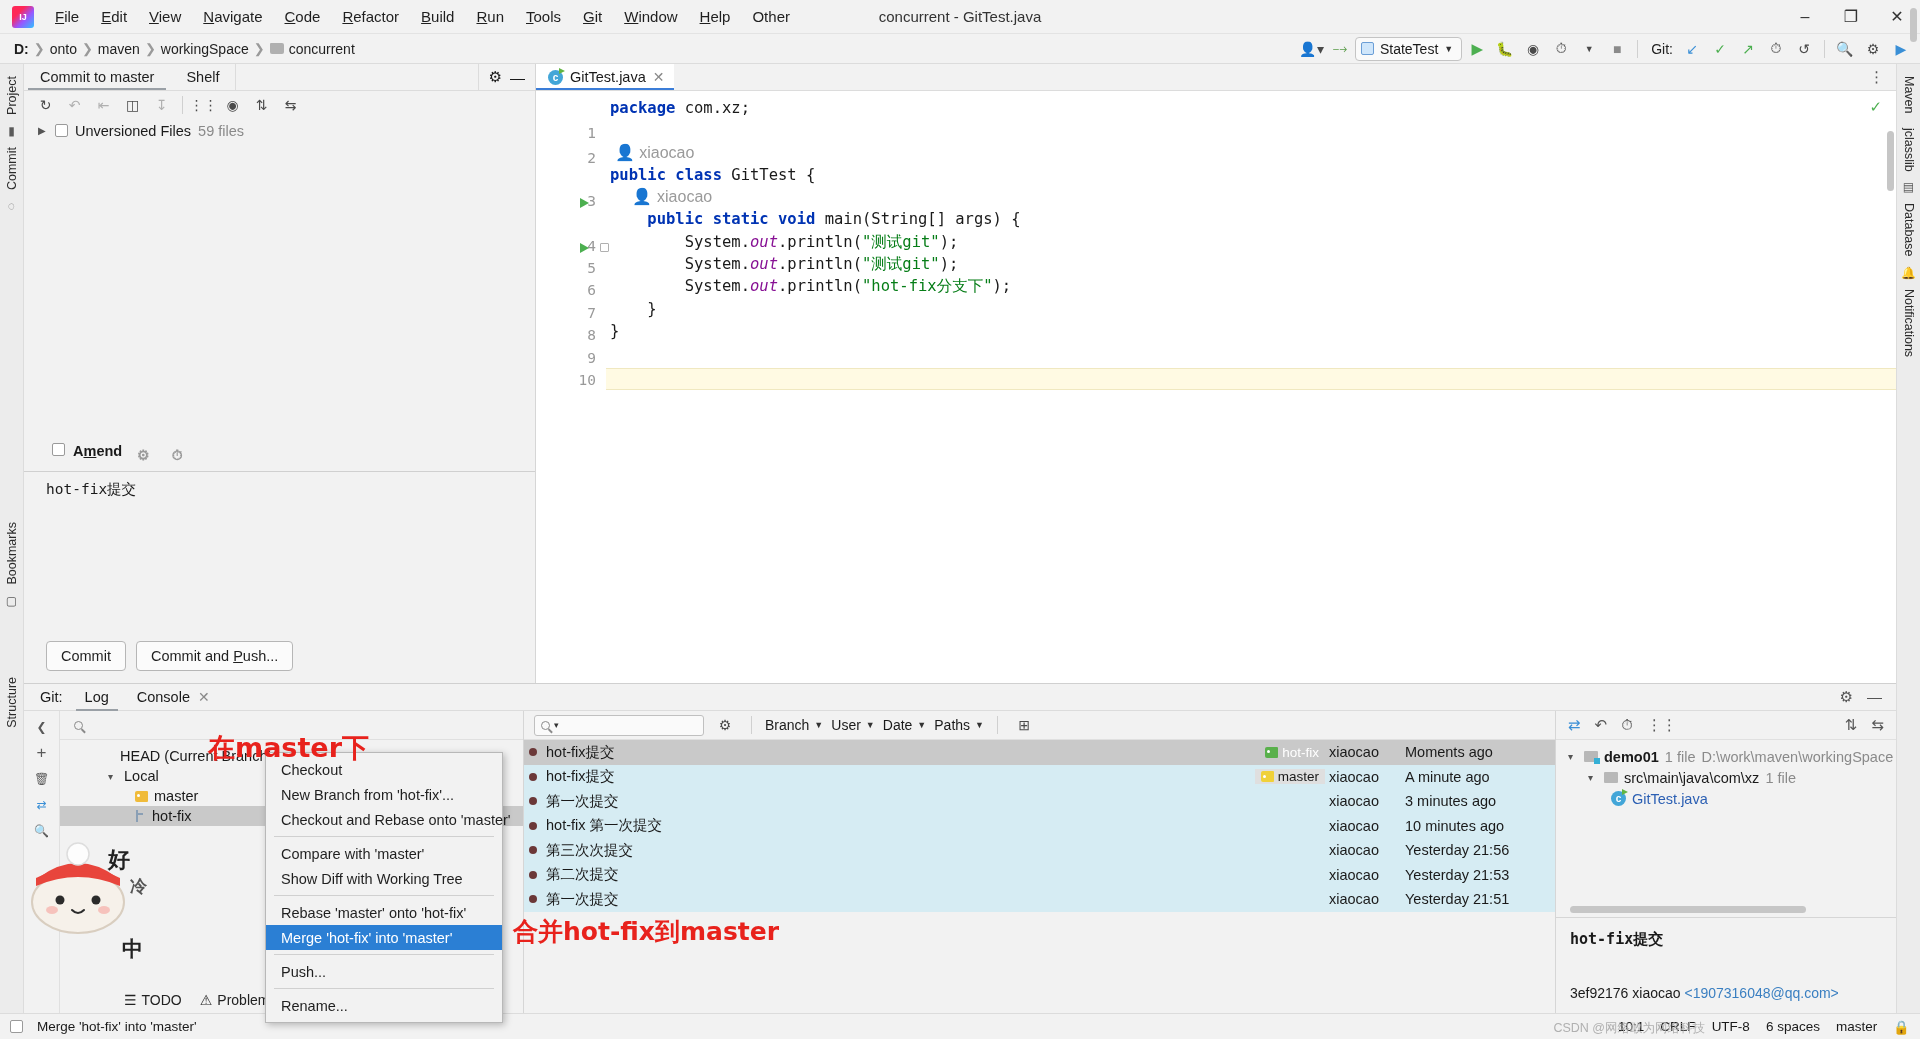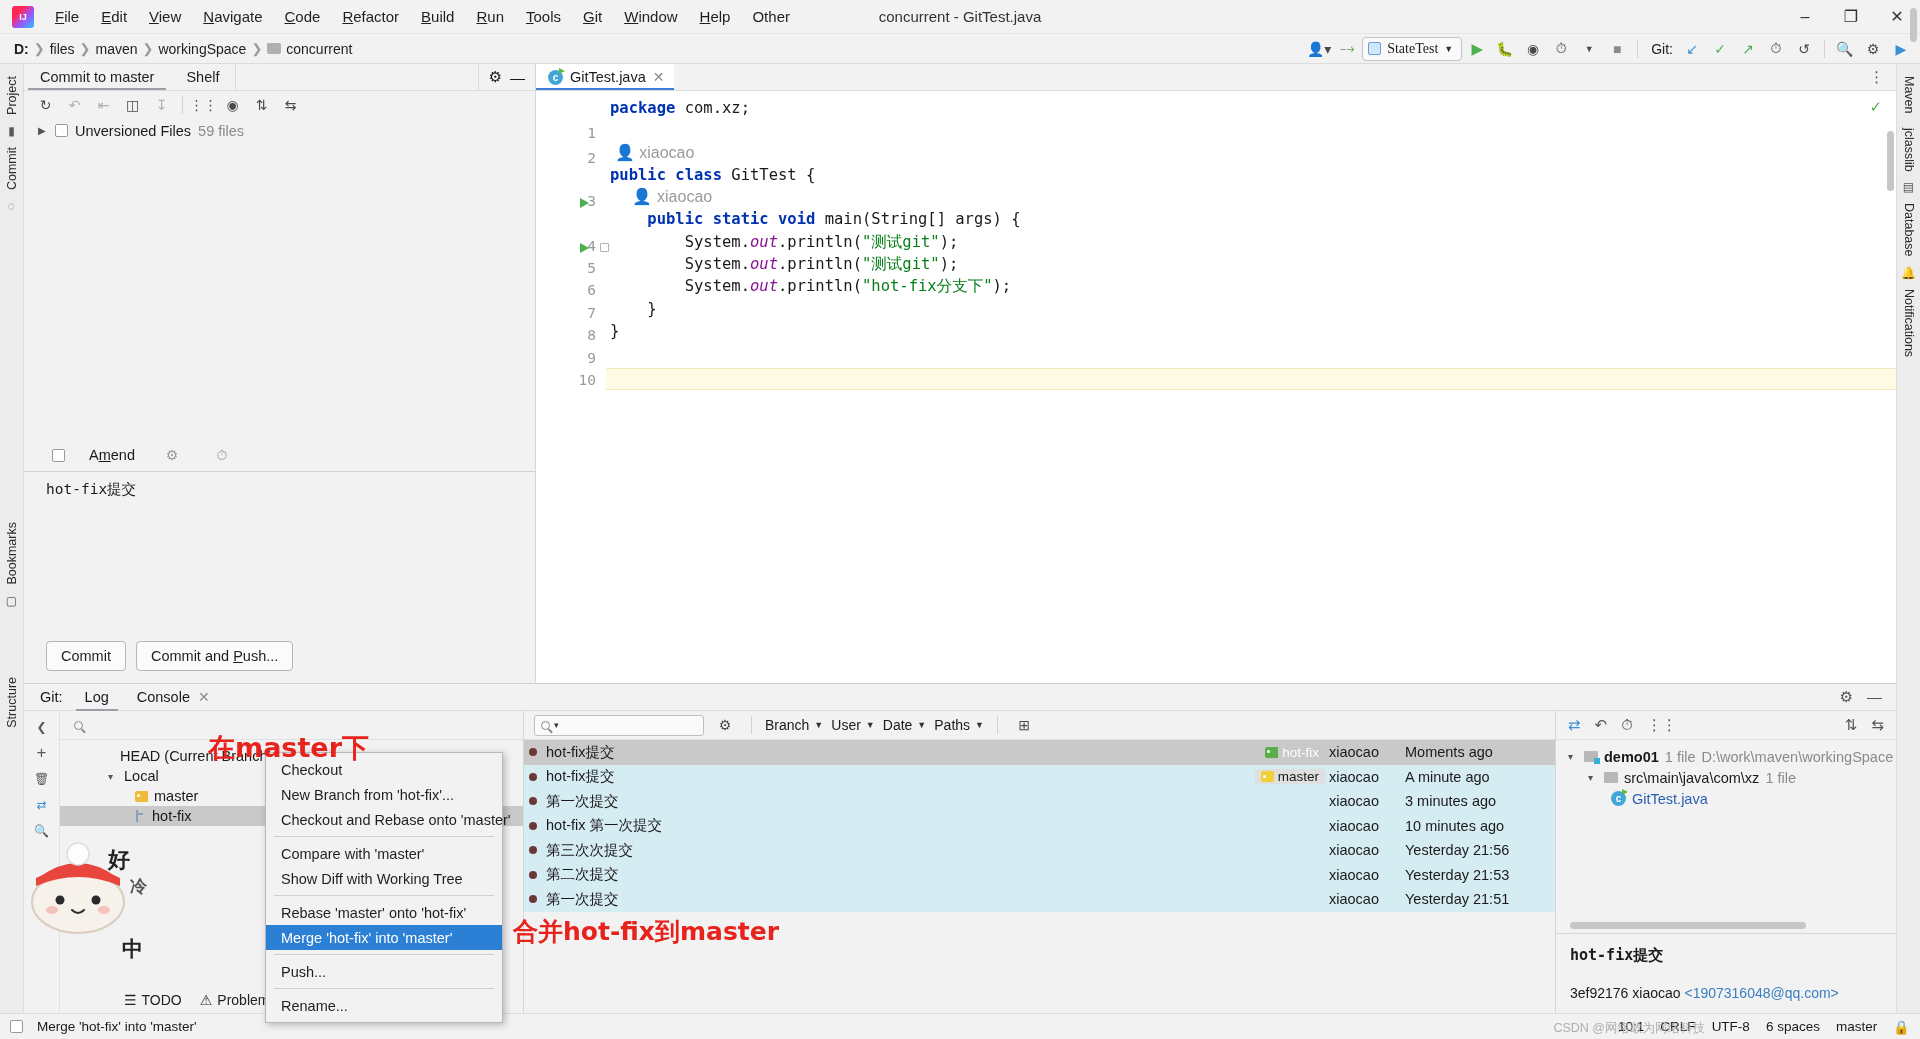--- a/index.html
+++ b/index.html
@@ -42,21 +42,21 @@
   }
   .crumb { font-size:14px; color:#1f1f1f; padding:0 4px; display:flex; align-items:center; gap:5px;}
   .crumb.bold{font-weight:bold;}
   .crumb-sep { color:#9a9a9a; font-size:13px; padding:0 1px;}
   .folder-ico{ width:14px;height:11px;background:#b0b0b0;border-radius:1px 2px 2px 2px;display:inline-block;}
   .nav-right { margin-left:auto; display:flex; align-items:center; gap:2px; padding-right:6px;}
   .tbtn { width:26px;height:24px;display:flex;align-items:center;justify-content:center;
     font-size:14px;color:#4a4a4a;border-radius:3px;}
   .runcfg {
     display:flex;align-items:center;gap:6px;border:1px solid #c4c4c4;border-radius:4px;
-    height:24px;padding:0 8px 0 5px;background:#fafafa;font-size:14px;font-family:Liberation Serif, serif;
+    height:24px;padding:0 8px 0 5px;background:#fafafa;font-size:14px;
   }
   .runcfg .sq{width:13px;height:13px;border:1.5px solid #6b9ed6;background:#cfe6fb;border-radius:2px;}
   .caret{font-size:9px;color:#333;}
   .vsep{width:1px;height:18px;background:#d0d0d0;margin:0 5px;}
   .gitlabel{font-size:14px;color:#222;margin:0 4px 0 6px;}
 
   
   .body-row { flex:1; display:flex; min-height:0; }
 
   
@@ -84,21 +84,21 @@
   .cp-tabicons{display:flex;align-items:center;gap:8px;padding:0 10px;border-left:1px solid #dcdcdc;}
   .cp-toolbar{height:28px;display:flex;align-items:center;gap:2px;padding:0 8px;}
   .cp-toolbar .tbtn{width:27px;height:24px;}
   .changes-hdr{background:#c9c9c9;height:22px;display:flex;align-items:center;
     padding-left:30px;font-weight:bold;font-size:14.5px;}
   .chg-row{height:23px;display:flex;align-items:center;gap:7px;padding-left:14px;font-size:14.5px;}
   .arrowr{font-size:10px;color:#555;width:10px;}
   .cb{width:13px;height:13px;border:1px solid #9a9a9a;background:#fff;border-radius:2px;flex:none;}
   .muted{color:#8a8a8a;}
   .cp-grow{flex:1;}
-  .amend-row{display:flex;align-items:center;gap:24px;padding:6px 14px 4px 28px;}
+  .amend-row{display:flex;align-items:flex-start;gap:8px;padding:6px 14px 4px 28px;font-weight:bold;}
   .amend-lbl{font-size:14.5px;}
   .amend-lbl u{text-decoration:underline;}
   .msgbox{border-top:1px solid #d0d0d0;min-height:160px;padding:8px 14px 8px 22px;
     font-family:"DejaVu Sans Mono",monospace;font-size:14.5px;}
   .cp-buttons{display:flex;gap:10px;padding:10px 14px 12px 22px;}
   .btn{border:1px solid #b6b6b6;background:#fbfbfb;border-radius:4px;padding:6px 14px;
     font-size:14.5px;color:#1f1f1f;}
   .btn u{text-decoration:underline;}
 
   
@@ -198,21 +198,21 @@
   .dt-row{height:21px;display:flex;align-items:center;gap:6px;font-size:14.5px;white-space:nowrap;}
   .dt-row.l0{padding-left:12px;}
   .dt-row.l1{padding-left:32px;}
   .dt-row.l2{padding-left:55px;}
   .chev{font-size:10px;color:#555;width:10px;}
   .fico{width:14px;height:11px;background:#b8b8b8;border-radius:1px;flex:none;position:relative;}
   .fico.mod:after{content:"";position:absolute;right:-2px;bottom:-2px;width:6px;height:6px;background:#35b0d6;}
   .hsb{position:absolute;left:14px;right:90px;bottom:4px;height:7px;background:#c6c6c6;border-radius:4px;}
   .det-msg{border-top:1px solid #d6d6d6;padding:12px 14px;}
   .det-msg .subj{font-family:"DejaVu Sans Mono",monospace;font-size:15px;font-weight:bold;}
-  .det-msg .meta{margin-top:20px;font-size:14px;}
+  .det-msg .meta{margin-top:36px;font-size:14px;}
   .det-msg .mail{color:#3a7fc1;}
   .det-sb{position:absolute;right:3px;top:8px;width:7px;height:34px;background:#c6c6c6;border-radius:4px;}
 
   
   .statusbar{height:26px;background:#f2f2f2;border-top:1px solid #dcdcdc;display:flex;
     align-items:center;font-size:13.5px;padding:0 10px;gap:14px;flex:none;}
   .sb-right{margin-left:auto;display:flex;align-items:center;gap:16px;}
 
   
   .bottomtabs{position:absolute;left:24px;bottom:26px;height:26px;display:flex;align-items:center;
@@ -263,21 +263,21 @@
     <div class="winbtns">
       <div class="winbtn">–</div>
       <div class="winbtn">❐</div>
       <div class="winbtn close">✕</div>
     </div>
   </div>
 
   <div class="navbar">
     <div class="crumb bold">D:</div>
     <span class="crumb-sep">❯</span>
-    <div class="crumb">files</div>
+    <div class="crumb">onto</div>
     <span class="crumb-sep">❯</span>
     <div class="crumb">maven</div>
     <span class="crumb-sep">❯</span>
     <div class="crumb">workingSpace</div>
     <span class="crumb-sep">❯</span>
     <div class="crumb">
       <span class="folder-ico"></span>
       <span>concurrent</span>
     </div>
 

